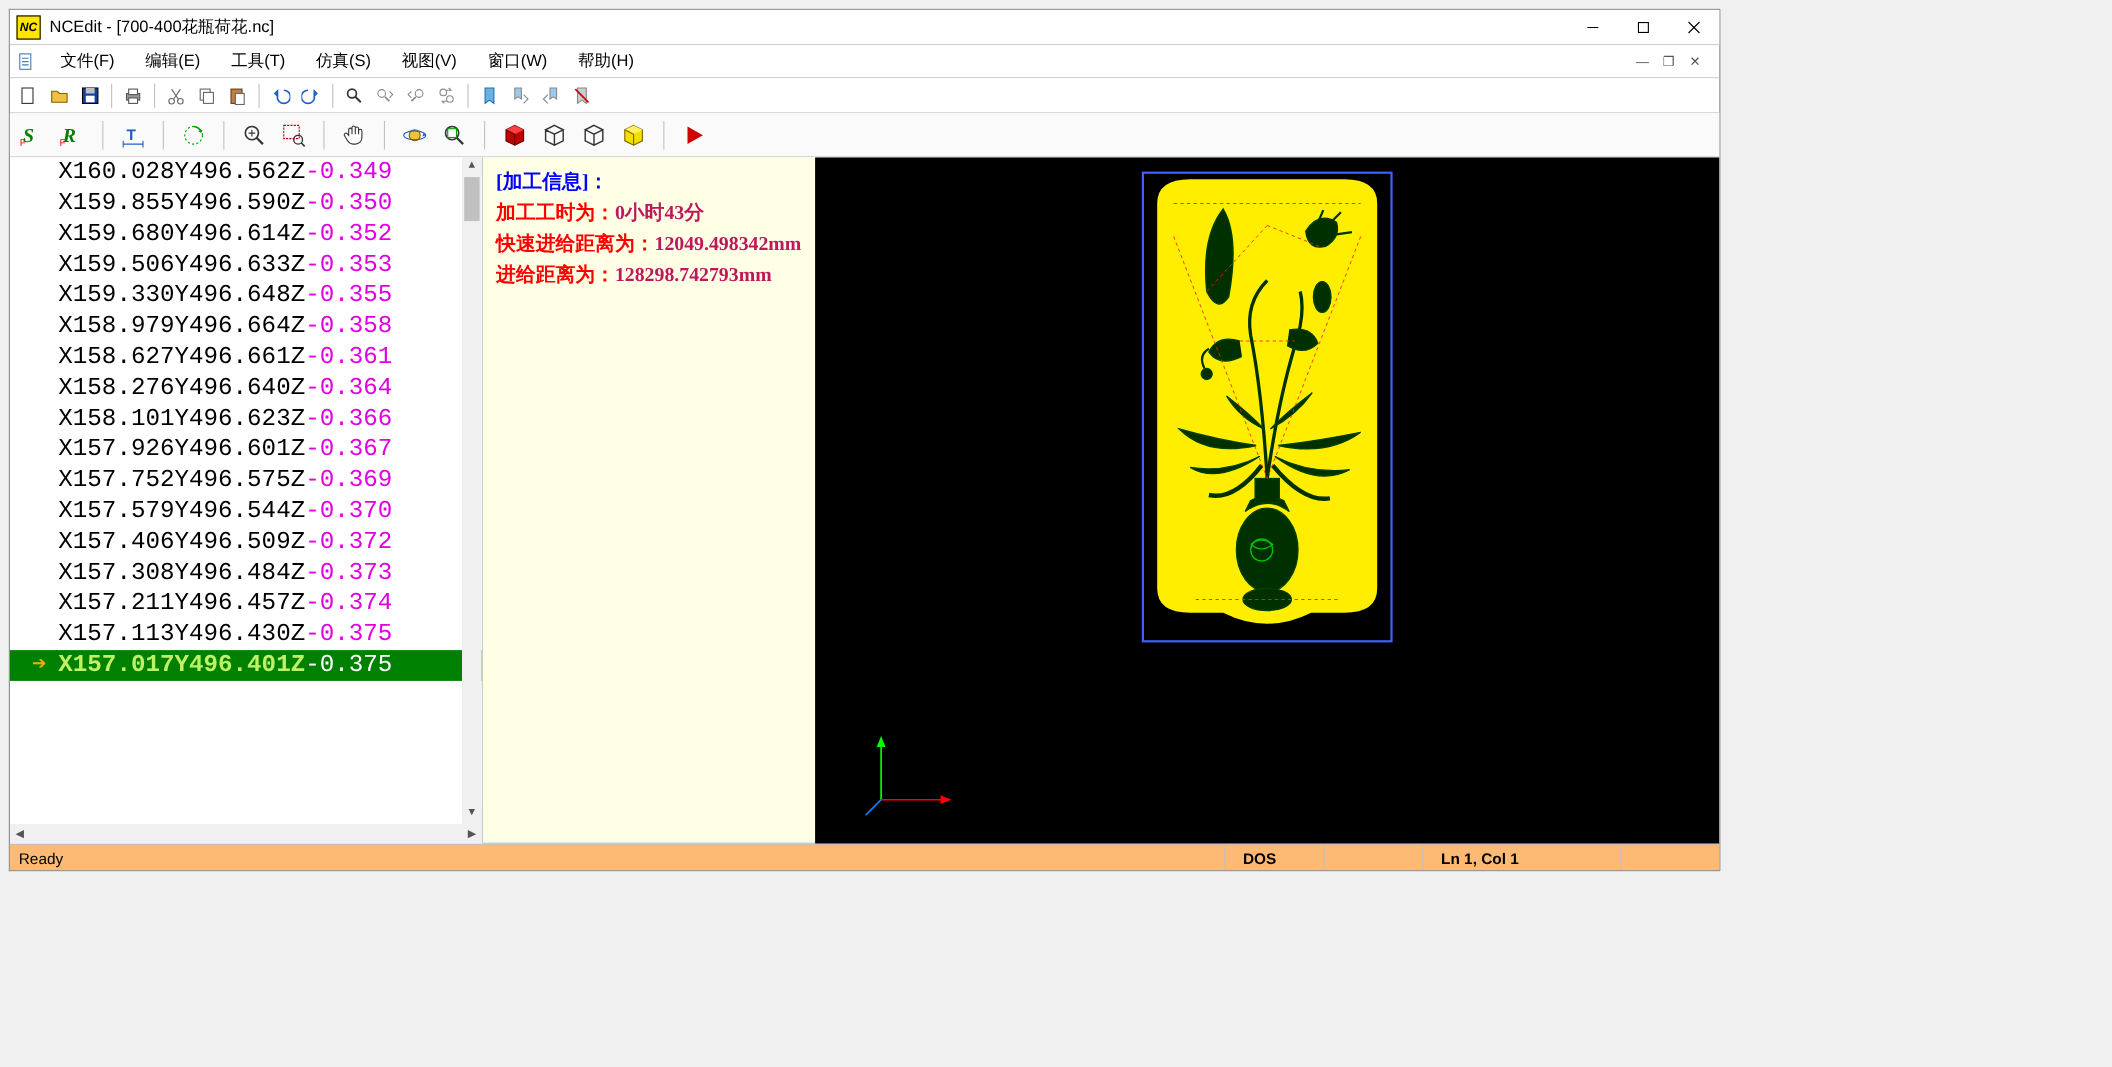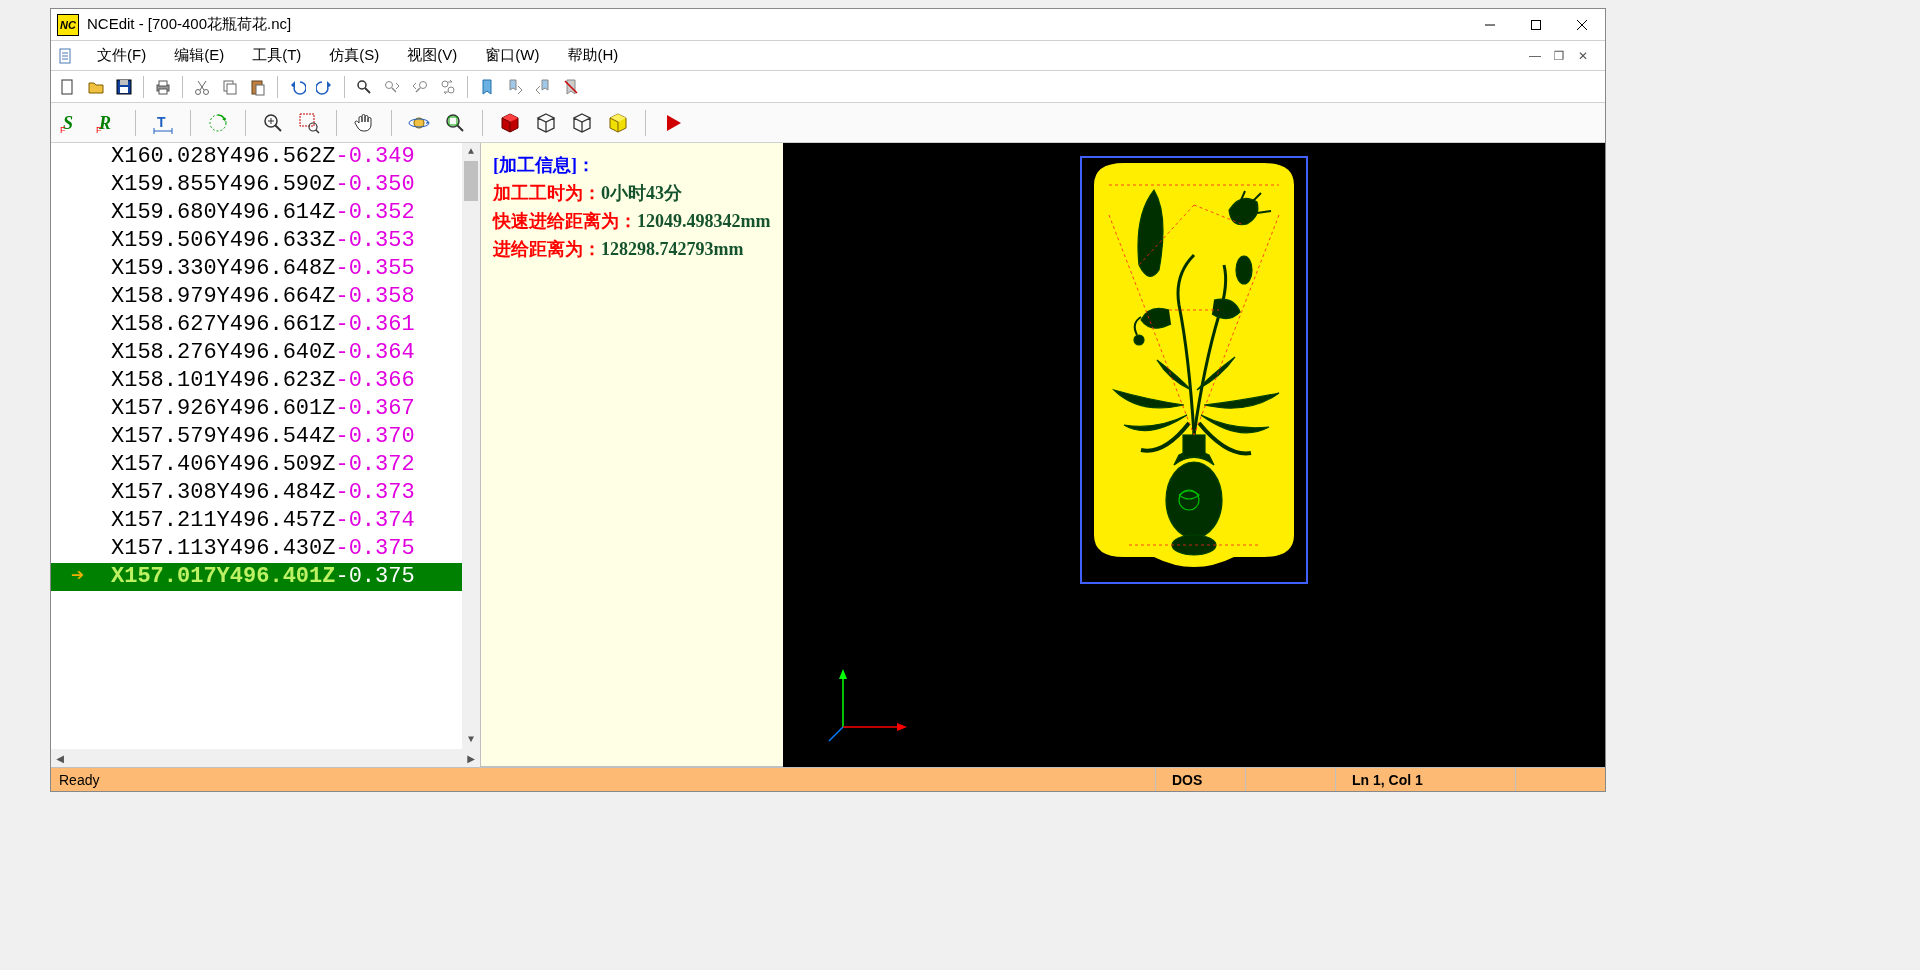--- a/index.html
+++ b/index.html
@@ -1,17 +1,17 @@
 <!DOCTYPE html>
 <html><head>
 <meta charset="utf-8">
 <style>
 * { margin:0; padding:0; box-sizing:border-box; }
 body { font-family:"Microsoft YaHei","SimSun",Arial,sans-serif; font-size:14px; background:#f0f0f0; overflow:hidden; width:1920px; height:970px; position:relative; }
-.app-window { position:absolute; left:8px; top:8px; width:1556px; height:784px; background:#fff; border:1px solid #888; display:flex; flex-direction:column;margin-left:42px; }
+.app-window { position:absolute; left:8px; top:8px; width:1556px; height:784px; background:#fff; border:1px solid #888; display:flex; flex-direction:column; }
 .titlebar { height:32px; background:#fff; display:flex; align-items:center; padding:0 0 0 6px; border-bottom:1px solid #d0d0d0; }
 .titlebar .logo { width:22px; height:22px; background:#ffe600; border:1px solid #000; display:flex; align-items:center; justify-content:center; font-weight:bold; font-size:11px; color:#000; margin-right:8px; font-style:italic; }
 .titlebar .title { flex:1; font-size:15px; }
 .win-controls { display:flex; }
 .win-btn { width:46px; height:30px; display:flex; align-items:center; justify-content:center; cursor:pointer; }
 .win-btn svg { width:12px; height:12px; }
 .menubar { height:30px; display:flex; align-items:center; padding:0 6px; border-bottom:1px solid #d0d0d0; }
 .menubar .app-icon { width:18px; height:18px; margin-right:8px; display:inline-flex; align-items:center; justify-content:center; }
 .menubar .app-icon svg{width:16px;height:16px;}
 .menu-item { padding:4px 14px; font-size:15px; cursor:pointer; }
@@ -21,39 +21,39 @@
 .toolbar2 { height:40px; display:flex; align-items:center; padding:4px 6px; border-bottom:1px solid #d0d0d0; gap:6px; background:#fafafa; }
 .tb-btn { width:26px; height:26px; display:flex; align-items:center; justify-content:center; cursor:pointer; }
 .tb-btn svg { width:18px; height:18px; }
 .tb-sep { width:1px; height:22px; background:#c0c0c0; margin:0 4px; }
 .tb2-btn { width:30px; height:30px; display:flex; align-items:center; justify-content:center; cursor:pointer; border:1px solid transparent; }
 .tb2-btn svg { width:24px; height:24px; }
 .tb2-sep { width:1px; height:26px; background:#c0c0c0; margin:0 6px; }
 .content { flex:1; display:flex; overflow:hidden; }
 .code-pane { width:430px; display:flex; flex-direction:column; border-right:1px solid #c0c0c0; }
 .code-list { flex:1; background:#fff; overflow:hidden; position:relative; font-family:"Consolas","Courier New",monospace; font-size:22px; line-height:28px; }
-.code-line { padding-left:60px; white-space:nowrap; position:relative; }
+.code-line { padding-left:44px; white-space:nowrap; position:relative; }
 .code-line .xy { color:#000; }
 .code-line .z { color:#e000e0; }
 .code-line.current { background:#008000; color:#fff; }
 .code-line.current .xy { color:#bef264;font-weight:bold; }
 .code-line.current .z { color:#fff; }
 .arrow-ind { position:absolute; left:20px; color:#f0b000; font-weight:bold; }
 .vscroll { position:absolute; right:0; top:0; width:18px; height:100%; background:#f0f0f0; }
 .vscroll-up,.vscroll-down { width:18px; height:18px; display:flex; align-items:center; justify-content:center; font-size:10px; color:#555; cursor:pointer; position:absolute; background:#f0f0f0;}
 .vscroll-up{top:0;} .vscroll-down{bottom:0;}
 .vscroll-thumb { position:absolute; left:2px; top:18px; width:14px; height:40px; background:#c0c0c0; cursor:pointer; }
 .hscroll { height:18px; background:#f0f0f0; position:relative; }
 .hscroll-left,.hscroll-right { width:18px; height:18px; display:flex; align-items:center; justify-content:center; font-size:10px; color:#555; cursor:pointer; position:absolute; top:0;}
 .hscroll-left{left:0;} .hscroll-right{right:0;}
 .right-pane { flex:1; display:flex; flex-direction:row; }
 .info-panel { background:#ffffe5; padding:8px 12px; font-size:18px; font-weight:bold; font-family:"SimSun","Microsoft YaHei"; border-bottom:1px solid #c0c0c0; line-height:28px;}
 .info-title { color:#0000ff; }
 .info-label { color:#ff0000; }
-.info-value { color:#14532d; }
+.info-value { color:#be185d; }
 .viewport { flex:1; background:#000; position:relative; overflow:hidden; }
 .axis-gizmo { position:absolute; left:40px; bottom:20px; }
 .workpiece { position:absolute; left:50%; top:12px; transform:translateX(-50%); }
 .statusbar { height:24px; background:#fdba74; border-top:1px solid #c0c0c0; display:flex; align-items:center; font-size:14px; }
 .status-left { padding-left:8px; flex:1; }
 .status-cell { border-left:1px solid #c0c0c0; padding:0 16px; height:100%; display:flex; align-items:center; min-width:90px;font-weight:bold;}
 .status-cell.empty { min-width:90px; }
 </style>
 </head>
 <body>
@@ -327,20 +327,21 @@
         <div class="code-line"><span class="xy">X160.028Y496.562Z</span><span class="z">-0.349</span></div>
           <div class="code-line"><span class="xy">X159.855Y496.590Z</span><span class="z">-0.350</span></div>
           <div class="code-line"><span class="xy">X159.680Y496.614Z</span><span class="z">-0.352</span></div>
           <div class="code-line"><span class="xy">X159.506Y496.633Z</span><span class="z">-0.353</span></div>
           <div class="code-line"><span class="xy">X159.330Y496.648Z</span><span class="z">-0.355</span></div>
           <div class="code-line"><span class="xy">X158.979Y496.664Z</span><span class="z">-0.358</span></div>
           <div class="code-line"><span class="xy">X158.627Y496.661Z</span><span class="z">-0.361</span></div>
           <div class="code-line"><span class="xy">X158.276Y496.640Z</span><span class="z">-0.364</span></div>
           <div class="code-line"><span class="xy">X158.101Y496.623Z</span><span class="z">-0.366</span></div>
           <div class="code-line"><span class="xy">X157.926Y496.601Z</span><span class="z">-0.367</span></div>
+          <div class="code-line"><span class="xy">X157.752Y496.575Z</span><span class="z">-0.369</span></div>
           <div class="code-line"><span class="xy">X157.579Y496.544Z</span><span class="z">-0.370</span></div>
           <div class="code-line"><span class="xy">X157.406Y496.509Z</span><span class="z">-0.372</span></div>
           <div class="code-line"><span class="xy">X157.308Y496.484Z</span><span class="z">-0.373</span></div>
           <div class="code-line"><span class="xy">X157.211Y496.457Z</span><span class="z">-0.374</span></div>
           <div class="code-line"><span class="xy">X157.113Y496.430Z</span><span class="z">-0.375</span></div>
           <div class="code-line current"><span class="arrow-ind">➔</span><span class="xy">X157.017Y496.401Z</span><span class="z">-0.375</span></div>
           <div class="vscroll">
           <div class="vscroll-up">▲</div>
           <div class="vscroll-thumb"></div>
           <div class="vscroll-down">▼</div>

